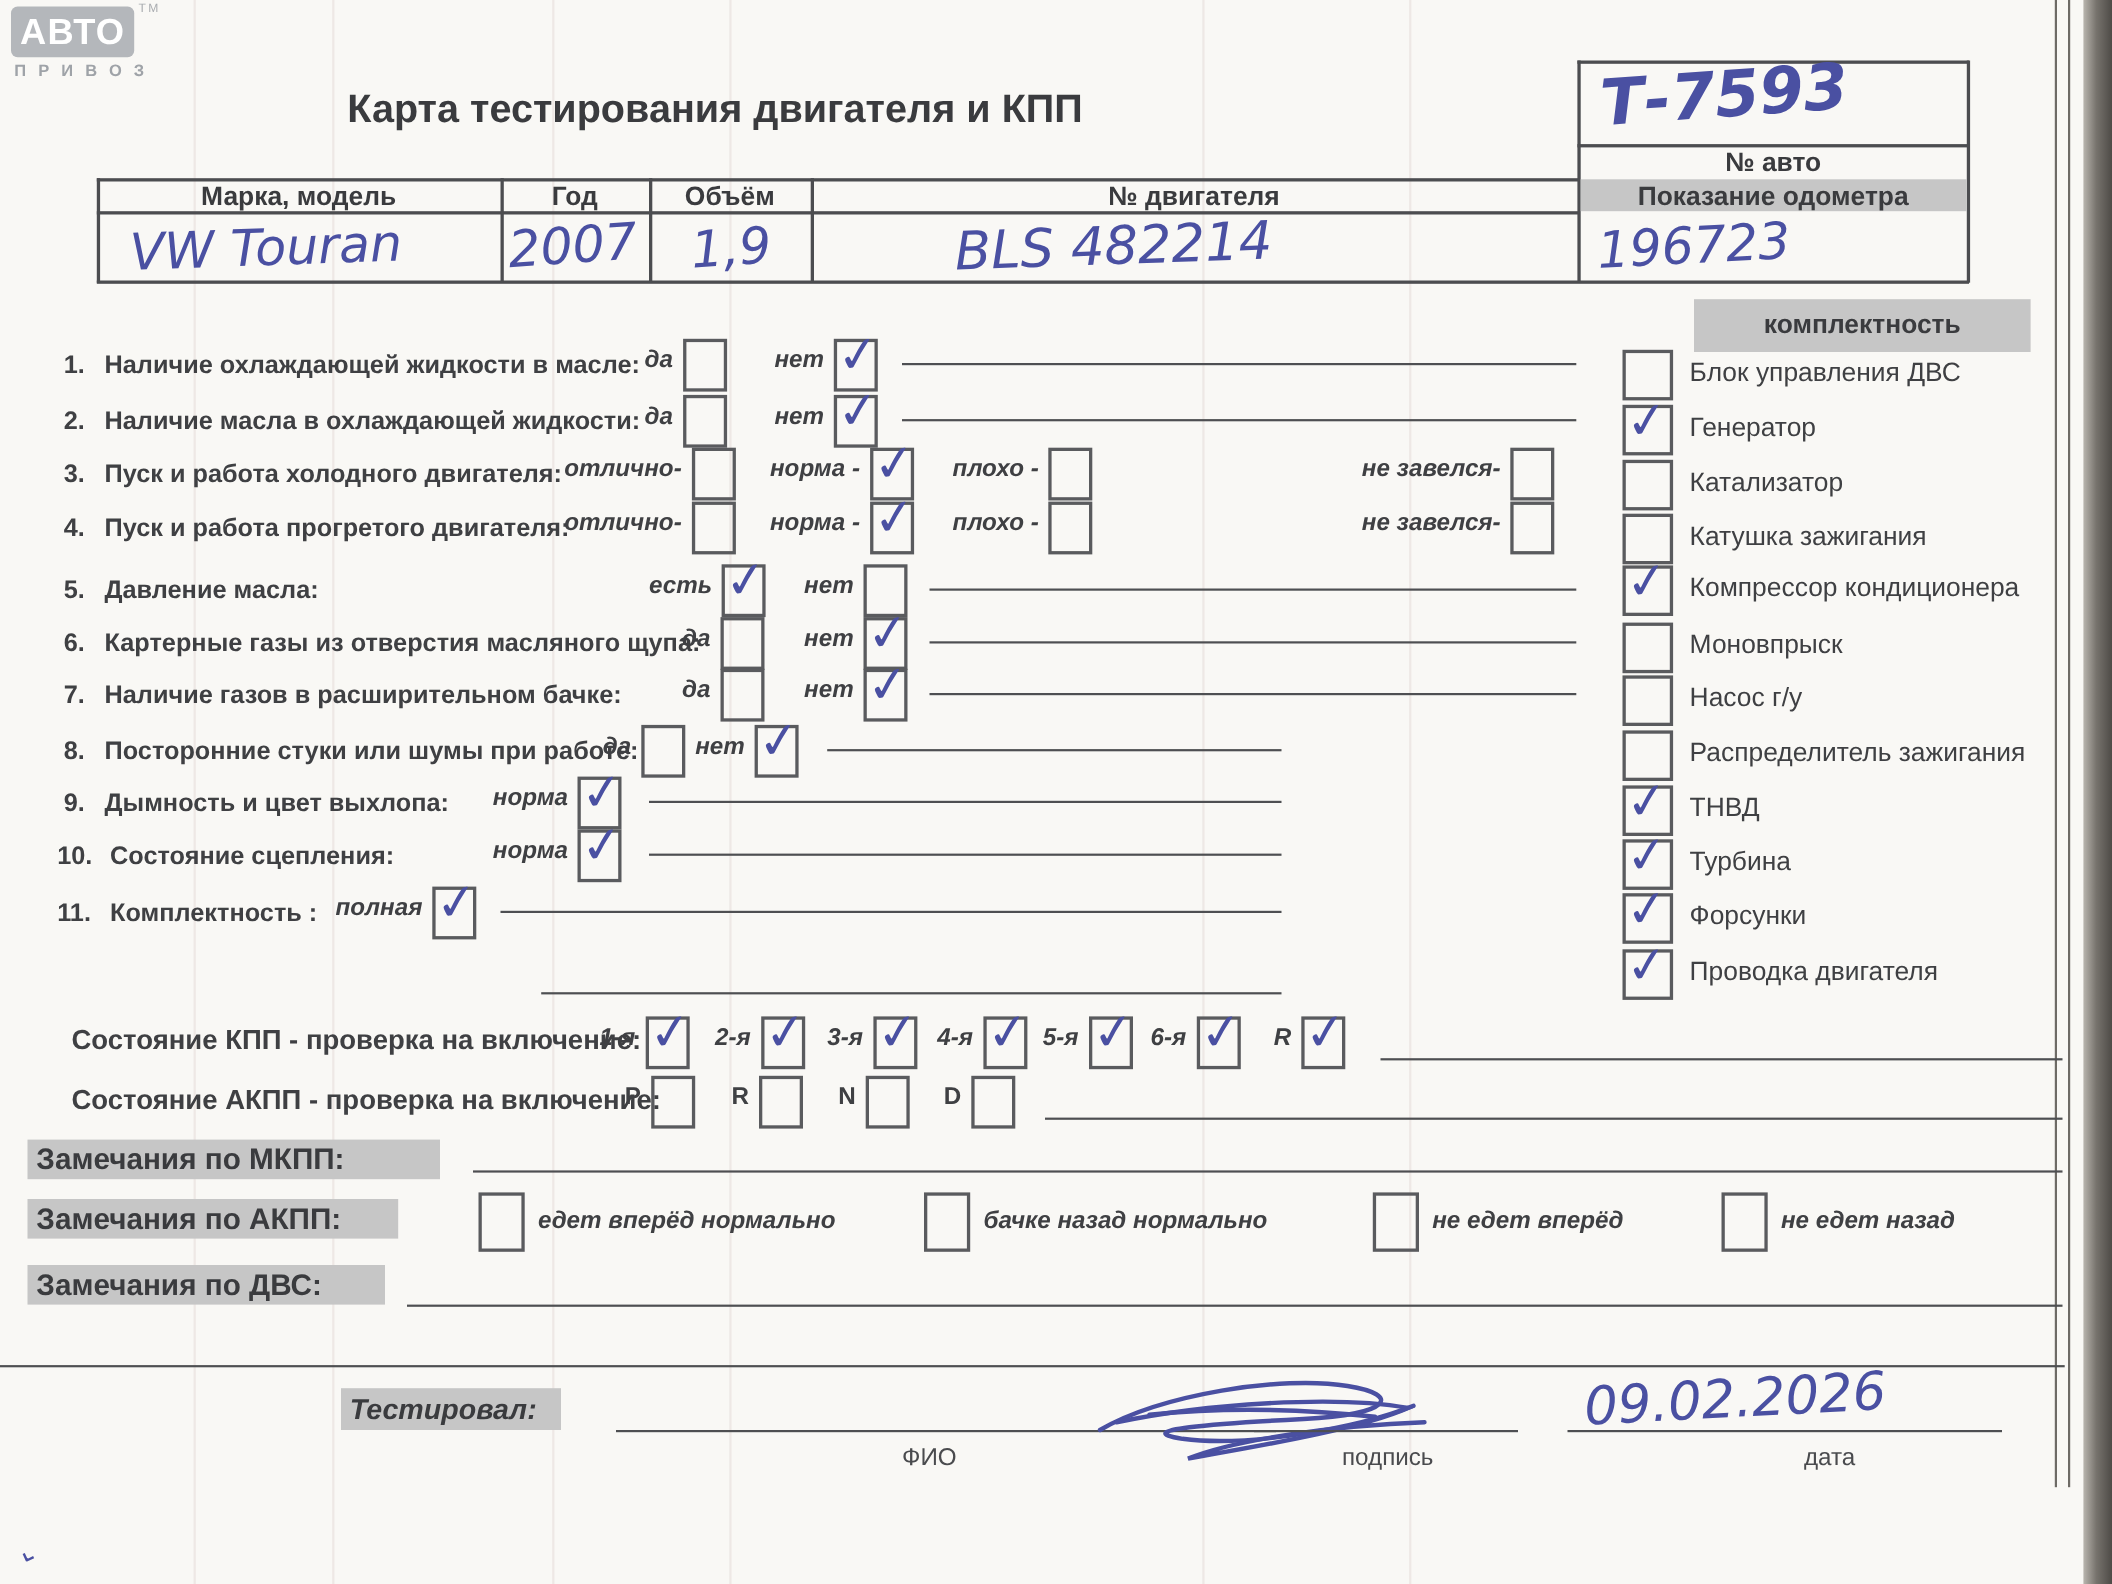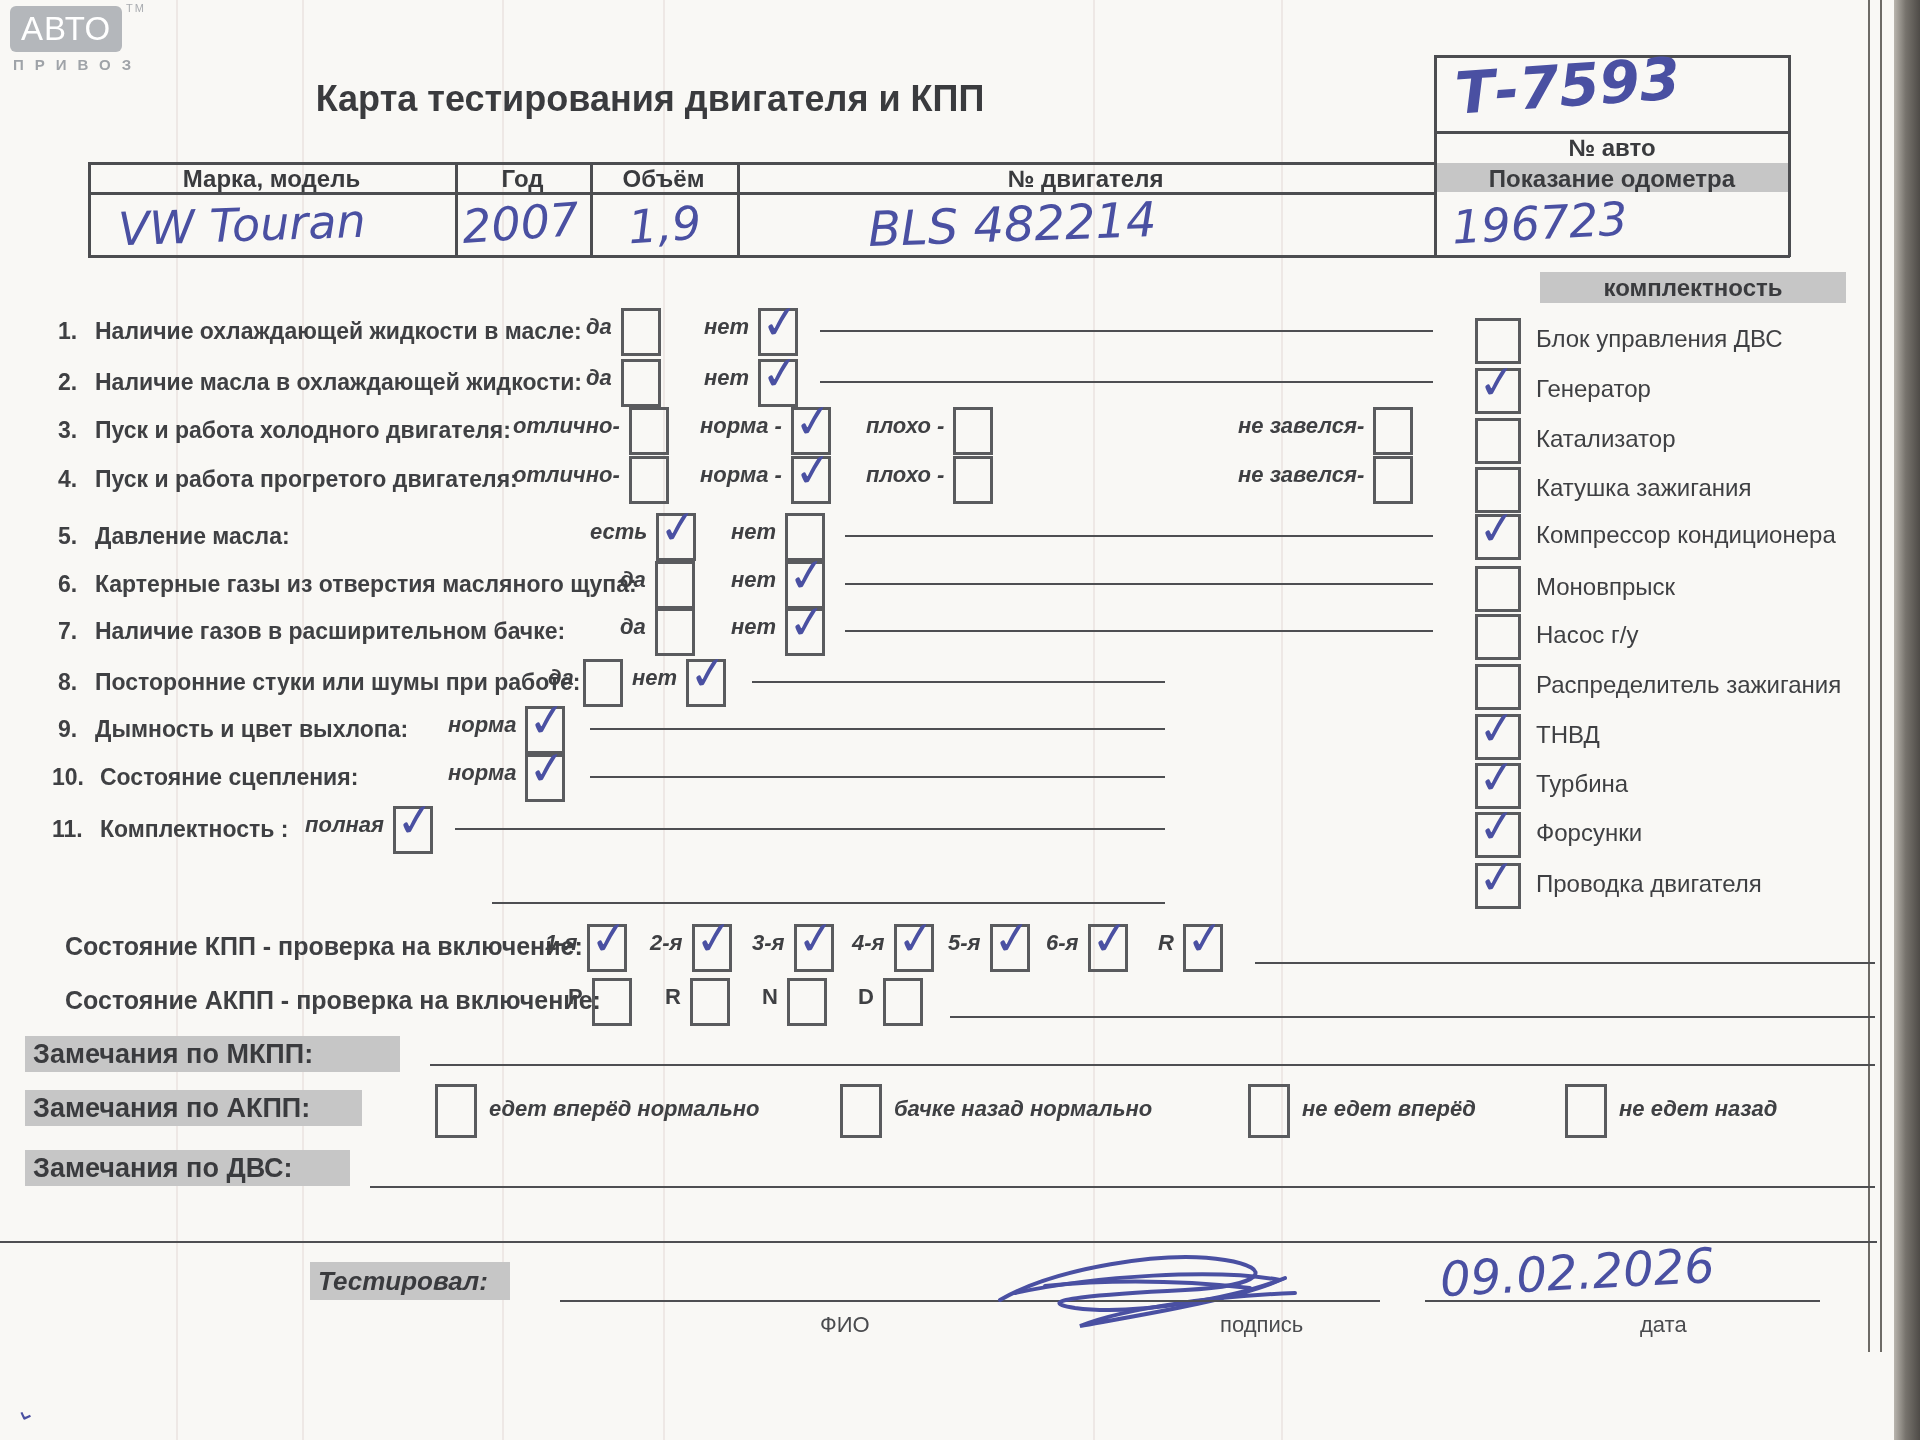--- a/index.html
+++ b/index.html
@@ -6,21 +6,21 @@
   #page{position:relative;width:1920px;height:1440px;background:#f9f8f5;overflow:hidden;
         font-family:"Liberation Sans","DejaVu Sans",sans-serif;color:#3f4043;}
   
   .streak{position:absolute;top:0;height:100%;width:2px;background:rgba(190,160,160,.18);pointer-events:none;}
   .edge-band{position:absolute;top:0;right:0;width:26px;height:100%;
              background:linear-gradient(to right,#b9b5ae,#77736d 45%,#4e4b47);}
   .edge-line{position:absolute;top:0;width:2px;height:1352px;background:#6e6b66;}
   
   .logo-box{position:absolute;left:10px;top:6px;width:112px;height:46px;background:#b4b7bb;border-radius:6px;
             display:flex;align-items:center;justify-content:center;}
-  .logo-brand{color:#fff;font-weight:normal;font-size:33px;letter-spacing:1px;}
+  .logo-brand{color:#fff;font-weight:bold;font-size:33px;letter-spacing:1px;}
   .logo-tm{position:absolute;left:126px;top:2px;color:#a9acb0;font-size:11px;letter-spacing:2px;}
   .logo-sub{position:absolute;left:13px;top:56px;color:#9fa3a8;font-size:15px;letter-spacing:11px;font-weight:bold;}
   
   .title{position:absolute;left:260px;top:78px;width:780px;text-align:center;
          font-size:36px;font-weight:bold;color:#3a3b3e;}
   
   .tline{position:absolute;background:#4c4d50;}
   .th{position:absolute;font-weight:bold;font-size:24px;text-align:center;color:#3a3b3e;border-radius:12px;}
   .grey{background:#c6c6c6;}
   .hand{position:absolute;color:#4a50a2;font-style:italic;font-family:"DejaVu Sans",sans-serif;white-space:nowrap;}
@@ -85,21 +85,21 @@
   <div class="tline" style="left:737px;top:162px;width:2.5px;height:95px"></div>
   <div class="th" style="left:88px;top:165px;width:367px">Марка, модель</div>
   <div class="th" style="left:455px;top:165px;width:135px">Год</div>
   <div class="th" style="left:590px;top:165px;width:147px">Объём</div>
   <div class="th" style="left:737px;top:165px;width:697px">№ двигателя</div>
   <div class="hand" style="left:118px;top:198px;font-size:46px;transform:rotate(-2deg)">VW Touran</div>
   <div class="hand" style="left:462px;top:196px;font-size:46px;transform:rotate(-4deg)">2007</div>
   <div class="hand" style="left:628px;top:198px;font-size:46px;transform:rotate(-4deg)">1,9</div>
   <div class="hand" style="left:868px;top:196px;font-size:48px;transform:rotate(-2deg)">BLS 482214</div>
 
-  <div class="band" style="left:1540px;top:272px;width:306px;height:31px;justify-content:center">
+  <div class="band" style="left:1540px;top:272px;width:306px;height:48px;justify-content:center">
     <span style="font-size:24px">комплектность</span>
   </div>
   <div class="eq" style="left:1475px;top:318px">
       <span class="box big"></span>
       <span class="eqlabel">Блок управления ДВС</span>
     </div>
   <div class="eq" style="left:1475px;top:368px">
       <span class="box big on"></span>
       <span class="eqlabel">Генератор</span>
     </div>

